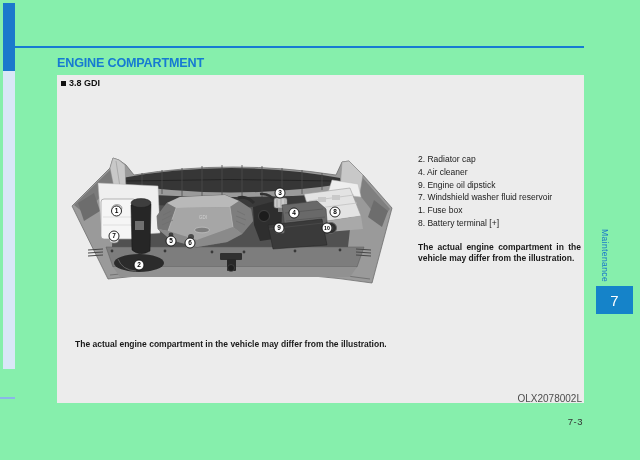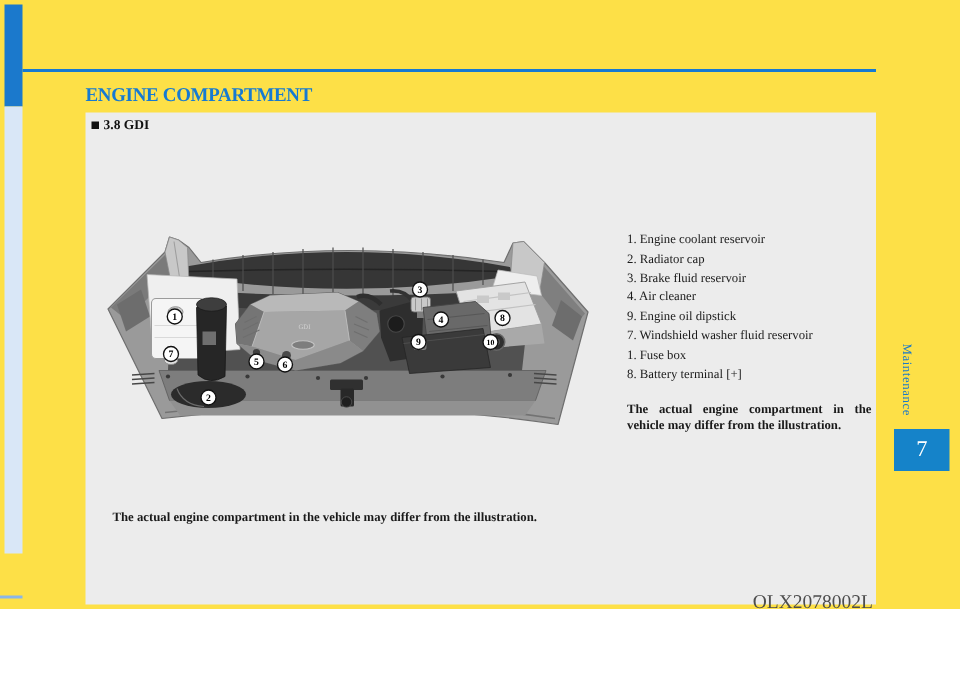--- a/index.html
+++ b/index.html
@@ -1,33 +1,33 @@
 <!DOCTYPE html>
 <html><head>
 <meta charset="utf-8">
 <style>
   html,body{margin:0;padding:0;background:#fff;}
-  #page{position:relative;width:640px;height:406px;background:#fde047;overflow:hidden;
-        font-family:Liberation Serif, serif;color:#1a1a1a;}
+  #page{position:relative;width:640px;height:460px;background:#86efac;overflow:hidden;
+        font-family:Liberation Sans, sans-serif;color:#1a1a1a;}
   .abs{position:absolute;}
   
   .bar-dark{left:3px;top:3px;width:12px;height:68px;background:#1b79cc;}
   .bar-light{left:3px;top:71px;width:12px;height:298px;background:#d9e7f7;}
   .tick{left:0;top:397px;width:15px;height:2px;background:#8ab6e8;}
   .rule-top{left:15px;top:46px;width:569px;height:2px;background:#167ad2;}
   
   .title{left:57px;top:55px;font-size:13px;font-weight:bold;color:#167ad2;
          letter-spacing:-0.2px;transform:scaleX(.97);transform-origin:left top;white-space:nowrap;}
   
   .panel{left:57px;top:75px;width:527px;height:328px;background:#ececec;}
   .variant{left:4px;top:3px;font-size:9px;font-weight:bold;color:#111;display:flex;align-items:center;}
   .variant .sq{display:inline-block;width:5px;height:5px;background:#111;margin-right:3px;}
   .figure-svg{left:13px;top:62px;}
   .caption{left:18px;top:264px;font-size:8.5px;font-weight:bold;color:#1a1a1a;white-space:nowrap;}
-  .figcode{right:2px;top:318px;font-size:13px;color:#4d4d4d;}
+  .figcode{right:2px;top:318px;font-size:10px;color:#4d4d4d;}
   
   .rightcol{left:418px;top:153px;width:163px;}
   .part-item{font-size:8.5px;line-height:12.8px;color:#1a1a1a;white-space:nowrap;}
   .note{margin-top:12px;font-size:8.5px;line-height:11px;font-weight:bold;text-align:justify;color:#1a1a1a;}
   
   .m-label{left:600px;top:229px;height:54px;writing-mode:vertical-rl;font-size:8.5px;
            letter-spacing:.4px;color:#1a78c8;}
   .tab{left:596px;top:286px;width:37px;height:28px;background:#1583c9;color:#fff;
        display:flex;align-items:center;justify-content:center;font-size:15px;}
   .pageno{right:57px;top:416px;font-size:9.5px;color:#333;letter-spacing:.5px;text-align:center;}
@@ -215,23 +215,21 @@
           </g>
         </g>
     </svg>
 
     <div class="abs caption">The actual engine compartment in the vehicle may differ from the illustration.</div>
     <div class="abs figcode">OLX2078002L</div>
   </div>
 
   <div class="abs rightcol">
     <div>
-      <div class="part-item">1. Engine coolant reservoir</div>
       <div class="part-item">2. Radiator cap</div>
-      <div class="part-item">3. Brake fluid reservoir</div>
       <div class="part-item">4. Air cleaner</div>
       <div class="part-item">9. Engine oil dipstick</div>
       <div class="part-item">7. Windshield washer fluid reservoir</div>
       <div class="part-item">1. Fuse box</div>
       <div class="part-item">8. Battery terminal [+]</div>
     </div>
     <div class="note">The actual engine compartment in the vehicle may differ from the illustration.</div>
   </div>
 
   <div class="abs m-label">Maintenance</div>

